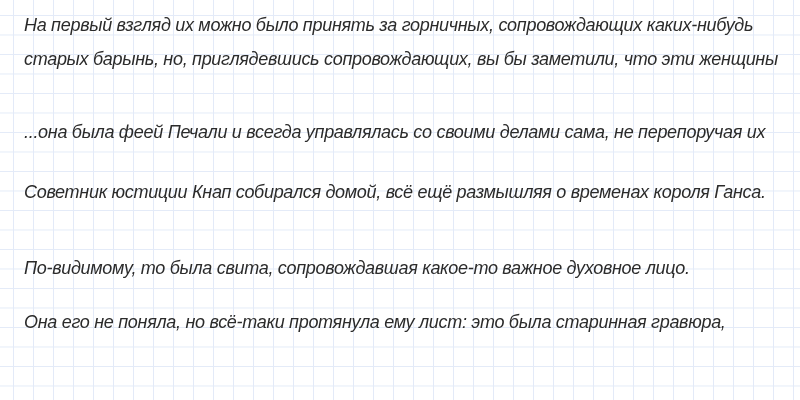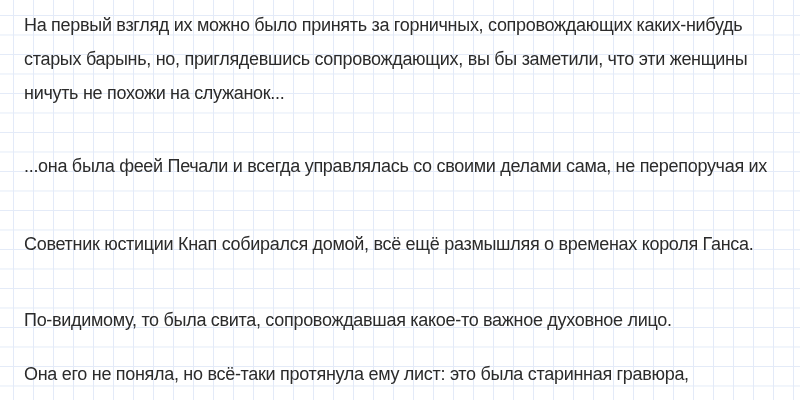--- a/index.html
+++ b/index.html
@@ -18,45 +18,45 @@
       linear-gradient(to bottom, #e4ebf8 1px, transparent 1px);
     background-size: 20px 100%, 100% 19.5px;
     background-position: 13px 0, 0 15px;
     background-repeat: repeat;
     font-family: "Liberation Sans", "DejaVu Sans", sans-serif;
   }
   .page {
     padding: 8px 18px 4px 24px;
     width: 100%;
     height: 100%;
+    font-style: italic;
   }
   .para {
     margin: 0;
   }
   .para-2 { margin-top: 39px; }
-  .para-3 { margin-top: 44px; }
+  .para-3 { margin-top: 26px; }
   .para-4 { margin-top: 42px; }
   .para-5 { margin-top: 20px; }
   .text-line {
     font-size: 18px;
     line-height: 34px;
     letter-spacing: -0.3px;
     color: #2b2b2b;
     white-space: nowrap;
   }
 </style>
 </head>
 <body>
 
 <div class="page">
 
   <div class="para para-1">
     <div class="text-line">На первый взгляд их можно было принять за горничных, сопровождающих каких-нибудь</div>
     <div class="text-line">старых барынь, но, приглядевшись сопровождающих, вы бы заметили, что эти женщины</div>
-    <div class="text-line">ничуть не похожи на служанок...</div>
   </div>
 
   <div class="para para-2">
     <div class="text-line">...она была феей Печали и всегда управлялась со своими делами сама, не перепоручая их</div>
   </div>
 
   <div class="para para-3">
     <div class="text-line">Советник юстиции Кнап собирался домой, всё ещё размышляя о временах короля Ганса.</div>
   </div>
 

